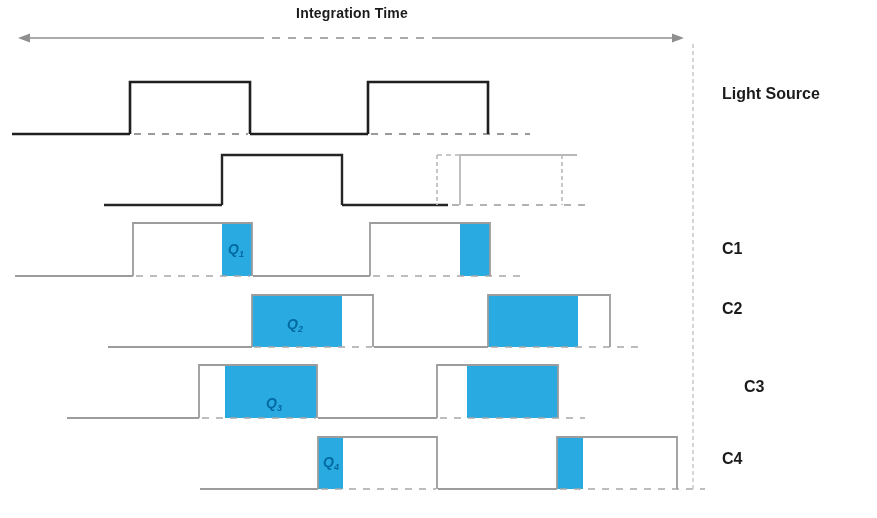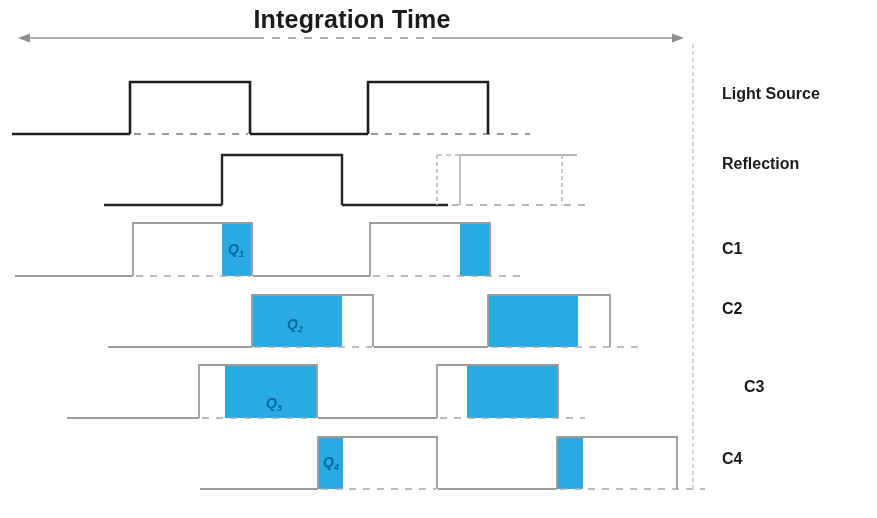--- a/index.html
+++ b/index.html
@@ -8,21 +8,21 @@
     width:877px;height:518px;
     background:#ffffff;
     font-family:"Liberation Sans", sans-serif;
     overflow:hidden;
   }
   #diagram-svg{position:absolute;left:0;top:0;}
   .title{
     position:absolute;
     left:352px;top:5px;
     transform:translateX(-50%);
-    font-size:25px;font-weight:bold;color:#1b1b1b;
+    font-size:14px;font-weight:bold;color:#1b1b1b;
     white-space:nowrap;letter-spacing:0.2px;
   }
   .row-label{
     position:absolute;left:722px;
     font-size:16px;font-weight:bold;color:#1b1b1b;
     white-space:nowrap;
   }
   .row-label.ls{top:85px;}
   .row-label.rf{top:155px;}
   .row-label.c1{top:240px;}
@@ -99,21 +99,20 @@
       <line x1="432" y1="38" x2="676" y2="38" stroke="#8f8f8f" stroke-width="1.6"></line>
       <line x1="256" y1="38" x2="432" y2="38" stroke="#8f8f8f" stroke-width="1.6" stroke-dasharray="8 8"></line>
       <polygon points="18,38 30,33.5 30,42.5" fill="#8f8f8f"></polygon>
       <polygon points="684,38 672,33.5 672,42.5" fill="#8f8f8f"></polygon>
       <line x1="693" y1="44" x2="693" y2="492" stroke="#c4c4c4" stroke-width="1.4" stroke-dasharray="4 3"></line>
     </svg>
 
   <div class="title">Integration Time</div>
 
   <div class="row-label ls">Light Source</div>
-  <div class="row-label rf">Reflection</div>
   <div class="row-label c1">C1</div>
   <div class="row-label c2">C2</div>
   <div class="row-label c3">C3</div>
   <div class="row-label c4">C4</div>
 
   <div class="q-label q1"><span>Q</span><span class="sub">1</span></div>
   <div class="q-label q2"><span>Q</span><span class="sub">2</span></div>
   <div class="q-label q3"><span>Q</span><span class="sub">3</span></div>
   <div class="q-label q4"><span>Q</span><span class="sub">4</span></div>
 </div>

